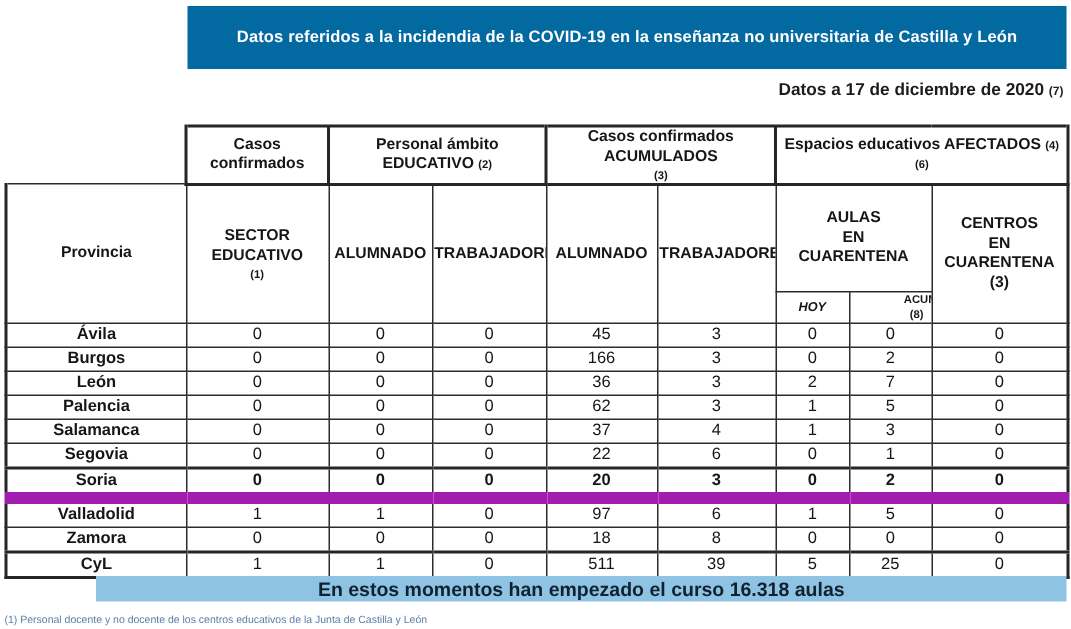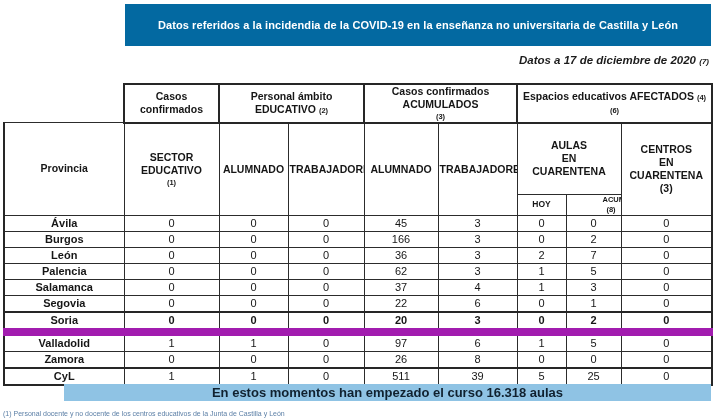--- a/index.html
+++ b/index.html
@@ -7,38 +7,38 @@
     width:714px;height:419px;position:relative;background:#ffffff;
     font-family:"Liberation Sans", sans-serif;overflow:hidden;color:#1b1b1b;
   }
   .red-banner{
     position:absolute;left:125px;top:4px;width:586px;height:42px;
     background:#0369a1;display:flex;align-items:center;justify-content:center;
   }
   .red-banner .t{color:#ffffff;font-weight:bold;font-size:11px;letter-spacing:.1px;}
   .date-line{
     position:absolute;top:54px;right:5px;font-size:11.5px;font-weight:bold;
-    font-style:italic;color:#1c1c1c;
+    color:#1c1c1c;
   }
   .date-line .note{font-size:8px;font-weight:bold;}
   table.main{
     position:absolute;left:3px;top:83px;width:708px;
     border-collapse:collapse;table-layout:fixed;border:2px solid #262626;
   }
   th,td{
     border:1px solid #2c2c2c;padding:0 1px;text-align:center;vertical-align:middle;
     overflow:hidden;color:#161616;
   }
   th{font-size:10.5px;font-weight:bold;line-height:1.25;margin-left:11px;}
   td{font-size:11px;}
   td.blank{border-top-style:hidden;border-left-style:hidden;background:#fff;}
   tr.group-row th{height:28px;border-bottom:2px solid #262626;border-left:2px solid #262626;border-right:2px solid #262626;}
   tr.main-row th{height:70px;}
   tr.sub-row th{height:20px;}
-  th.hoy{font-size:8.5px;}
+  th.hoy{font-size:8.5px;font-style:italic;}
   th.acum{font-size:7.5px;line-height:1.2;padding-left:36px;}
   .note{font-size:7.5px;font-weight:bold;}
   .note-block{display:block;font-size:7.5px;font-weight:bold;margin-top:1px;}
   .line{display:block;text-align:center;}
   tr.data td{height:15px;}
   td.prov{font-weight:bold;}
   tr.hl td{font-weight:bold;border-top:2px solid #262626;border-bottom:8px solid #a21caf;}
   tr.total td{border-top:2px solid #262626;}
   .blue-banner{
     position:absolute;left:64px;top:384px;width:647px;height:17px;background:#8fc3e4;
@@ -208,21 +208,21 @@
     <td>6</td>
     <td>1</td>
     <td>5</td>
     <td>0</td>
   </tr>
   <tr class="data">
     <td class="prov">Zamora</td>
     <td>0</td>
     <td>0</td>
     <td>0</td>
-    <td>26</td>
+    <td>18</td>
     <td>8</td>
     <td>0</td>
     <td>0</td>
     <td>0</td>
   </tr>
   <tr class="data total">
     <td class="prov">CyL</td>
     <td>1</td>
     <td>1</td>
     <td>0</td>

